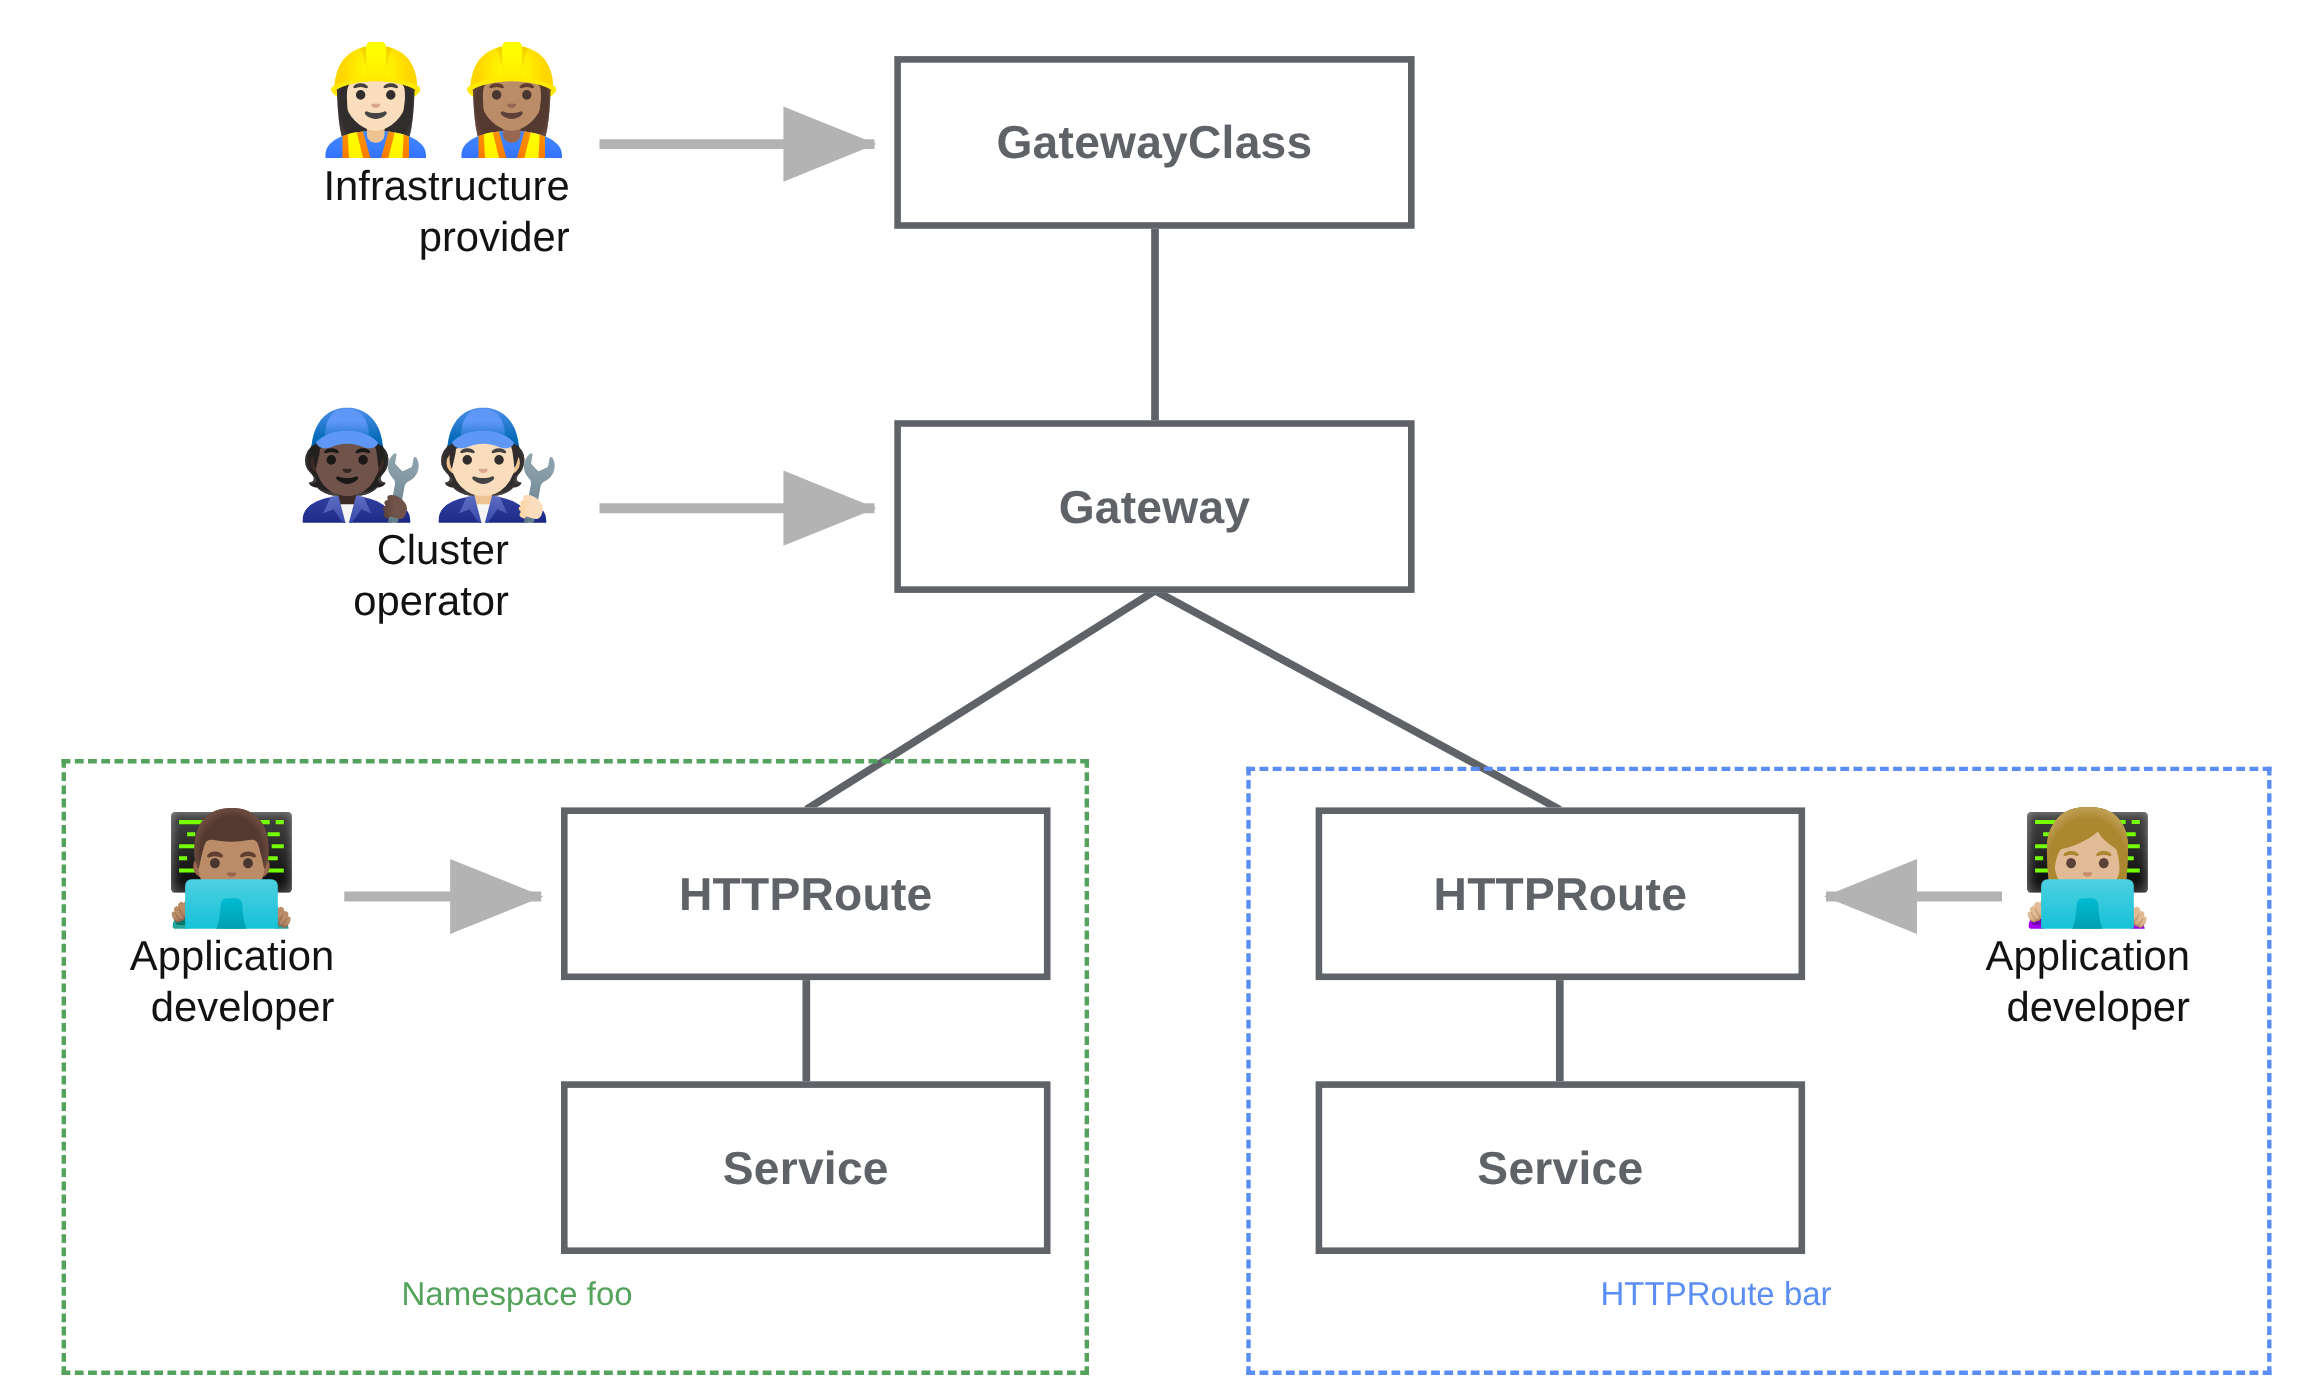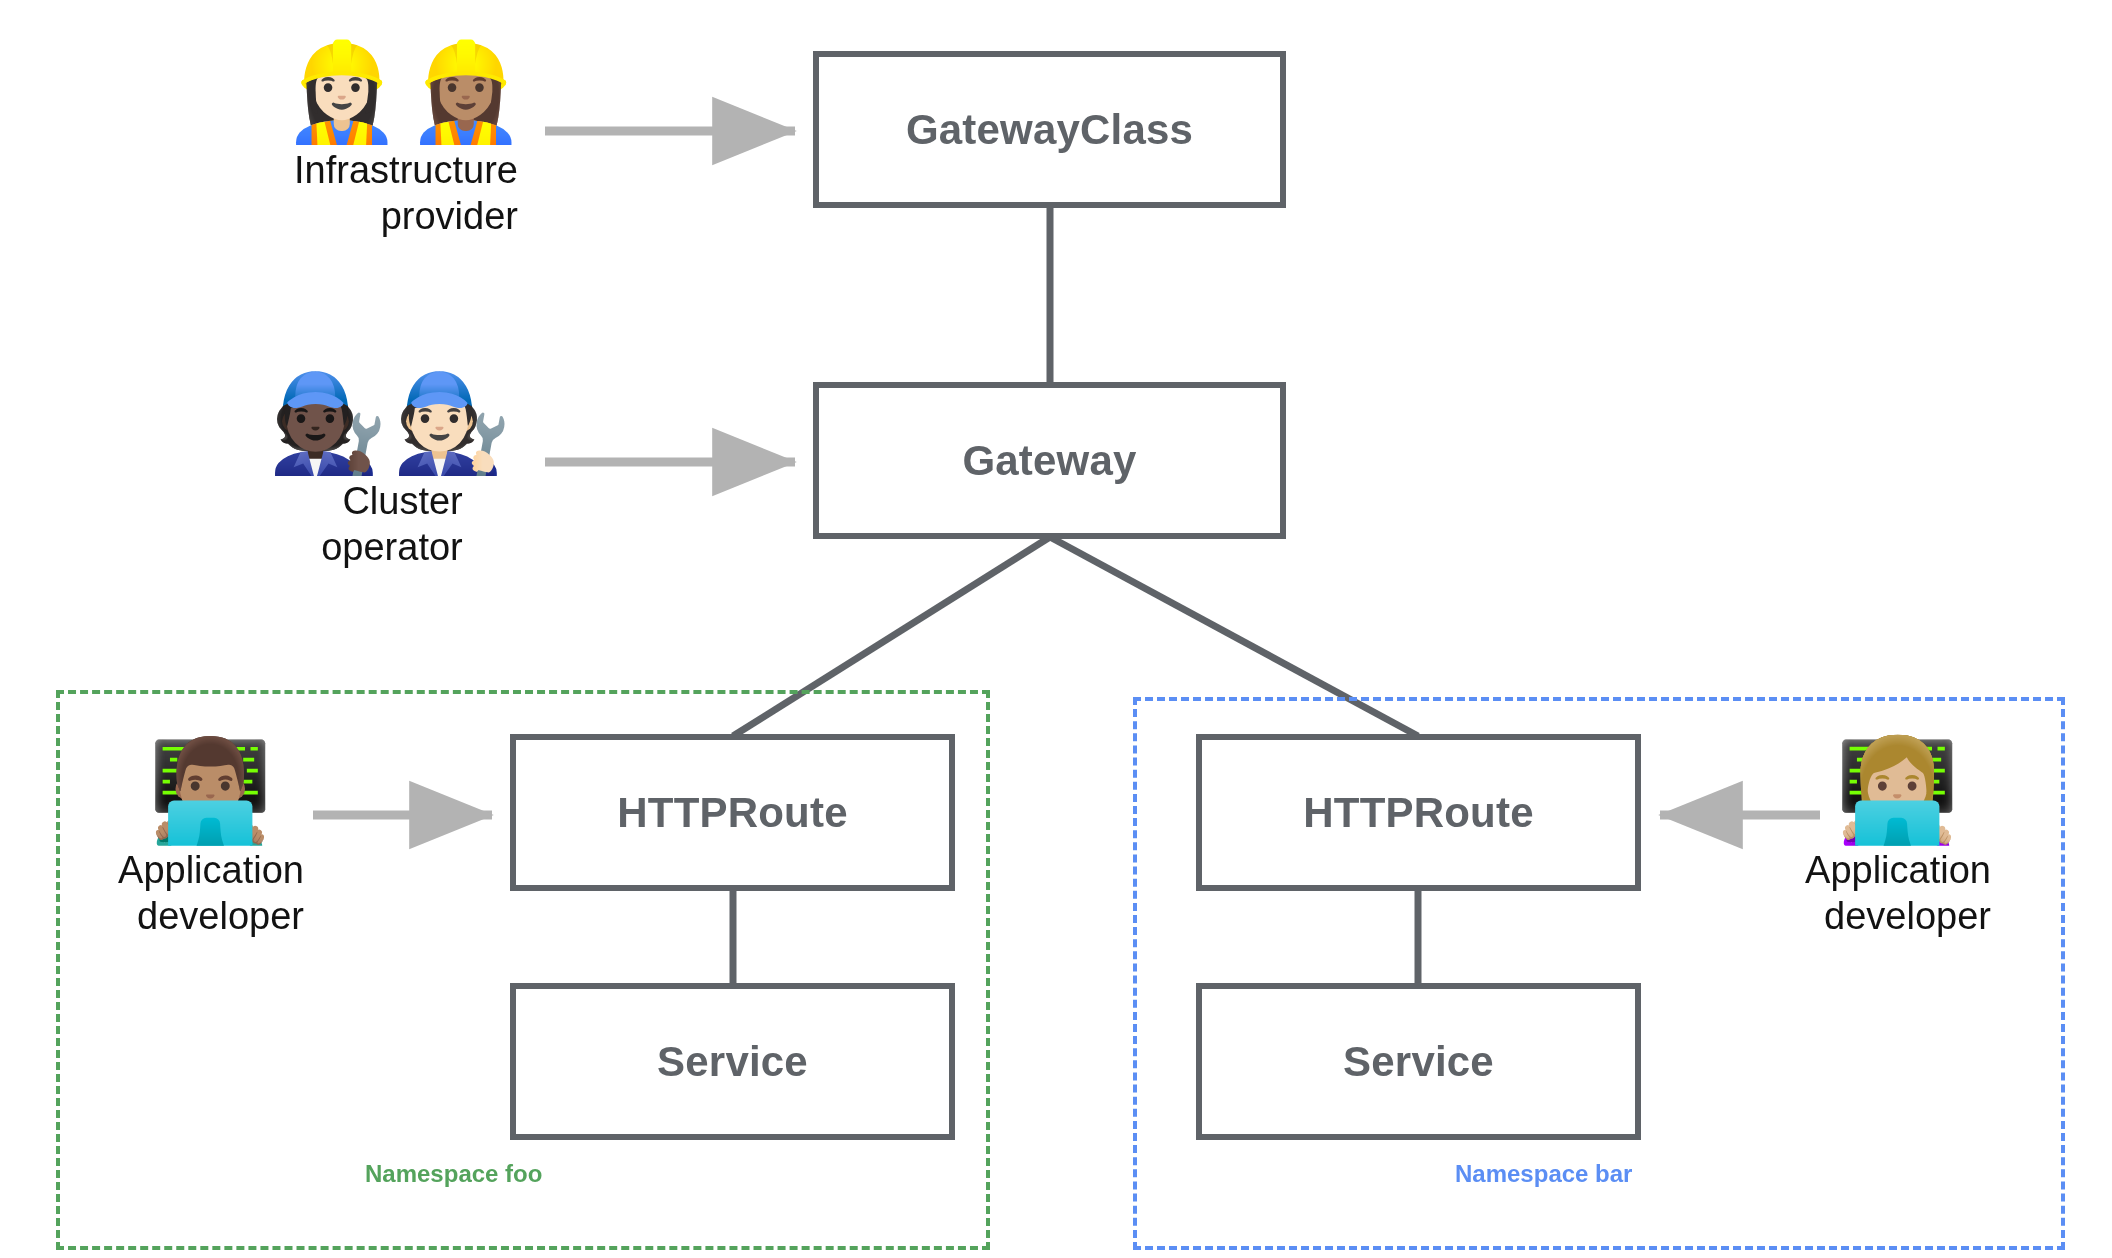--- a/index.html
+++ b/index.html
@@ -49,22 +49,22 @@
     z-index: 2;
   }
   .ns-green {
     border: 4px dashed #54a35c;
   }
   .ns-blue {
     border: 4px dashed #5b8ef4;
   }
   .ns-label {
     position: absolute;
-    font-weight: bold;
-    font-size: 24px;
+    font-weight: normal;
+    font-size: 30px;
     white-space: nowrap;
     z-index: 6;
   }
   .ns-label.green { color: #54a35c; }
   .ns-label.blue  { color: #5b8ef4; }
 
   .persona {
     position: absolute;
     display: flex;
     flex-direction: column;
@@ -115,21 +115,21 @@
       <line x1="545" y1="462" x2="795" y2="462" marker-end="url(#arrowRight)"></line>
       <line x1="313" y1="815" x2="492" y2="815" marker-end="url(#arrowRight)"></line>
       <line x1="1820" y1="815" x2="1660" y2="815" marker-end="url(#arrowRight)"></line>
     </g>
   </svg>
 
   <div class="ns-box ns-green" style="left:56px; top:690px; width:934px; height:560px;"></div>
   <div class="ns-label green" style="left:365px; top:1160px;">Namespace foo</div>
 
   <div class="ns-box ns-blue" style="left:1133px; top:697px; width:932px; height:553px;"></div>
-  <div class="ns-label blue" style="left:1455px; top:1160px;">Namespace bar</div>
+  <div class="ns-label blue" style="left:1455px; top:1160px;">HTTPRoute bar</div>
 
   <div class="node-box" style="left:813px; top:51px; width:473px; height:157px;">
     <span class="node-label">GatewayClass</span>
   </div>
 
   <div class="node-box" style="left:813px; top:382px; width:473px; height:157px;">
     <span class="node-label">Gateway</span>
   </div>
 
   <div class="node-box" style="left:510px; top:734px; width:445px; height:157px;">

